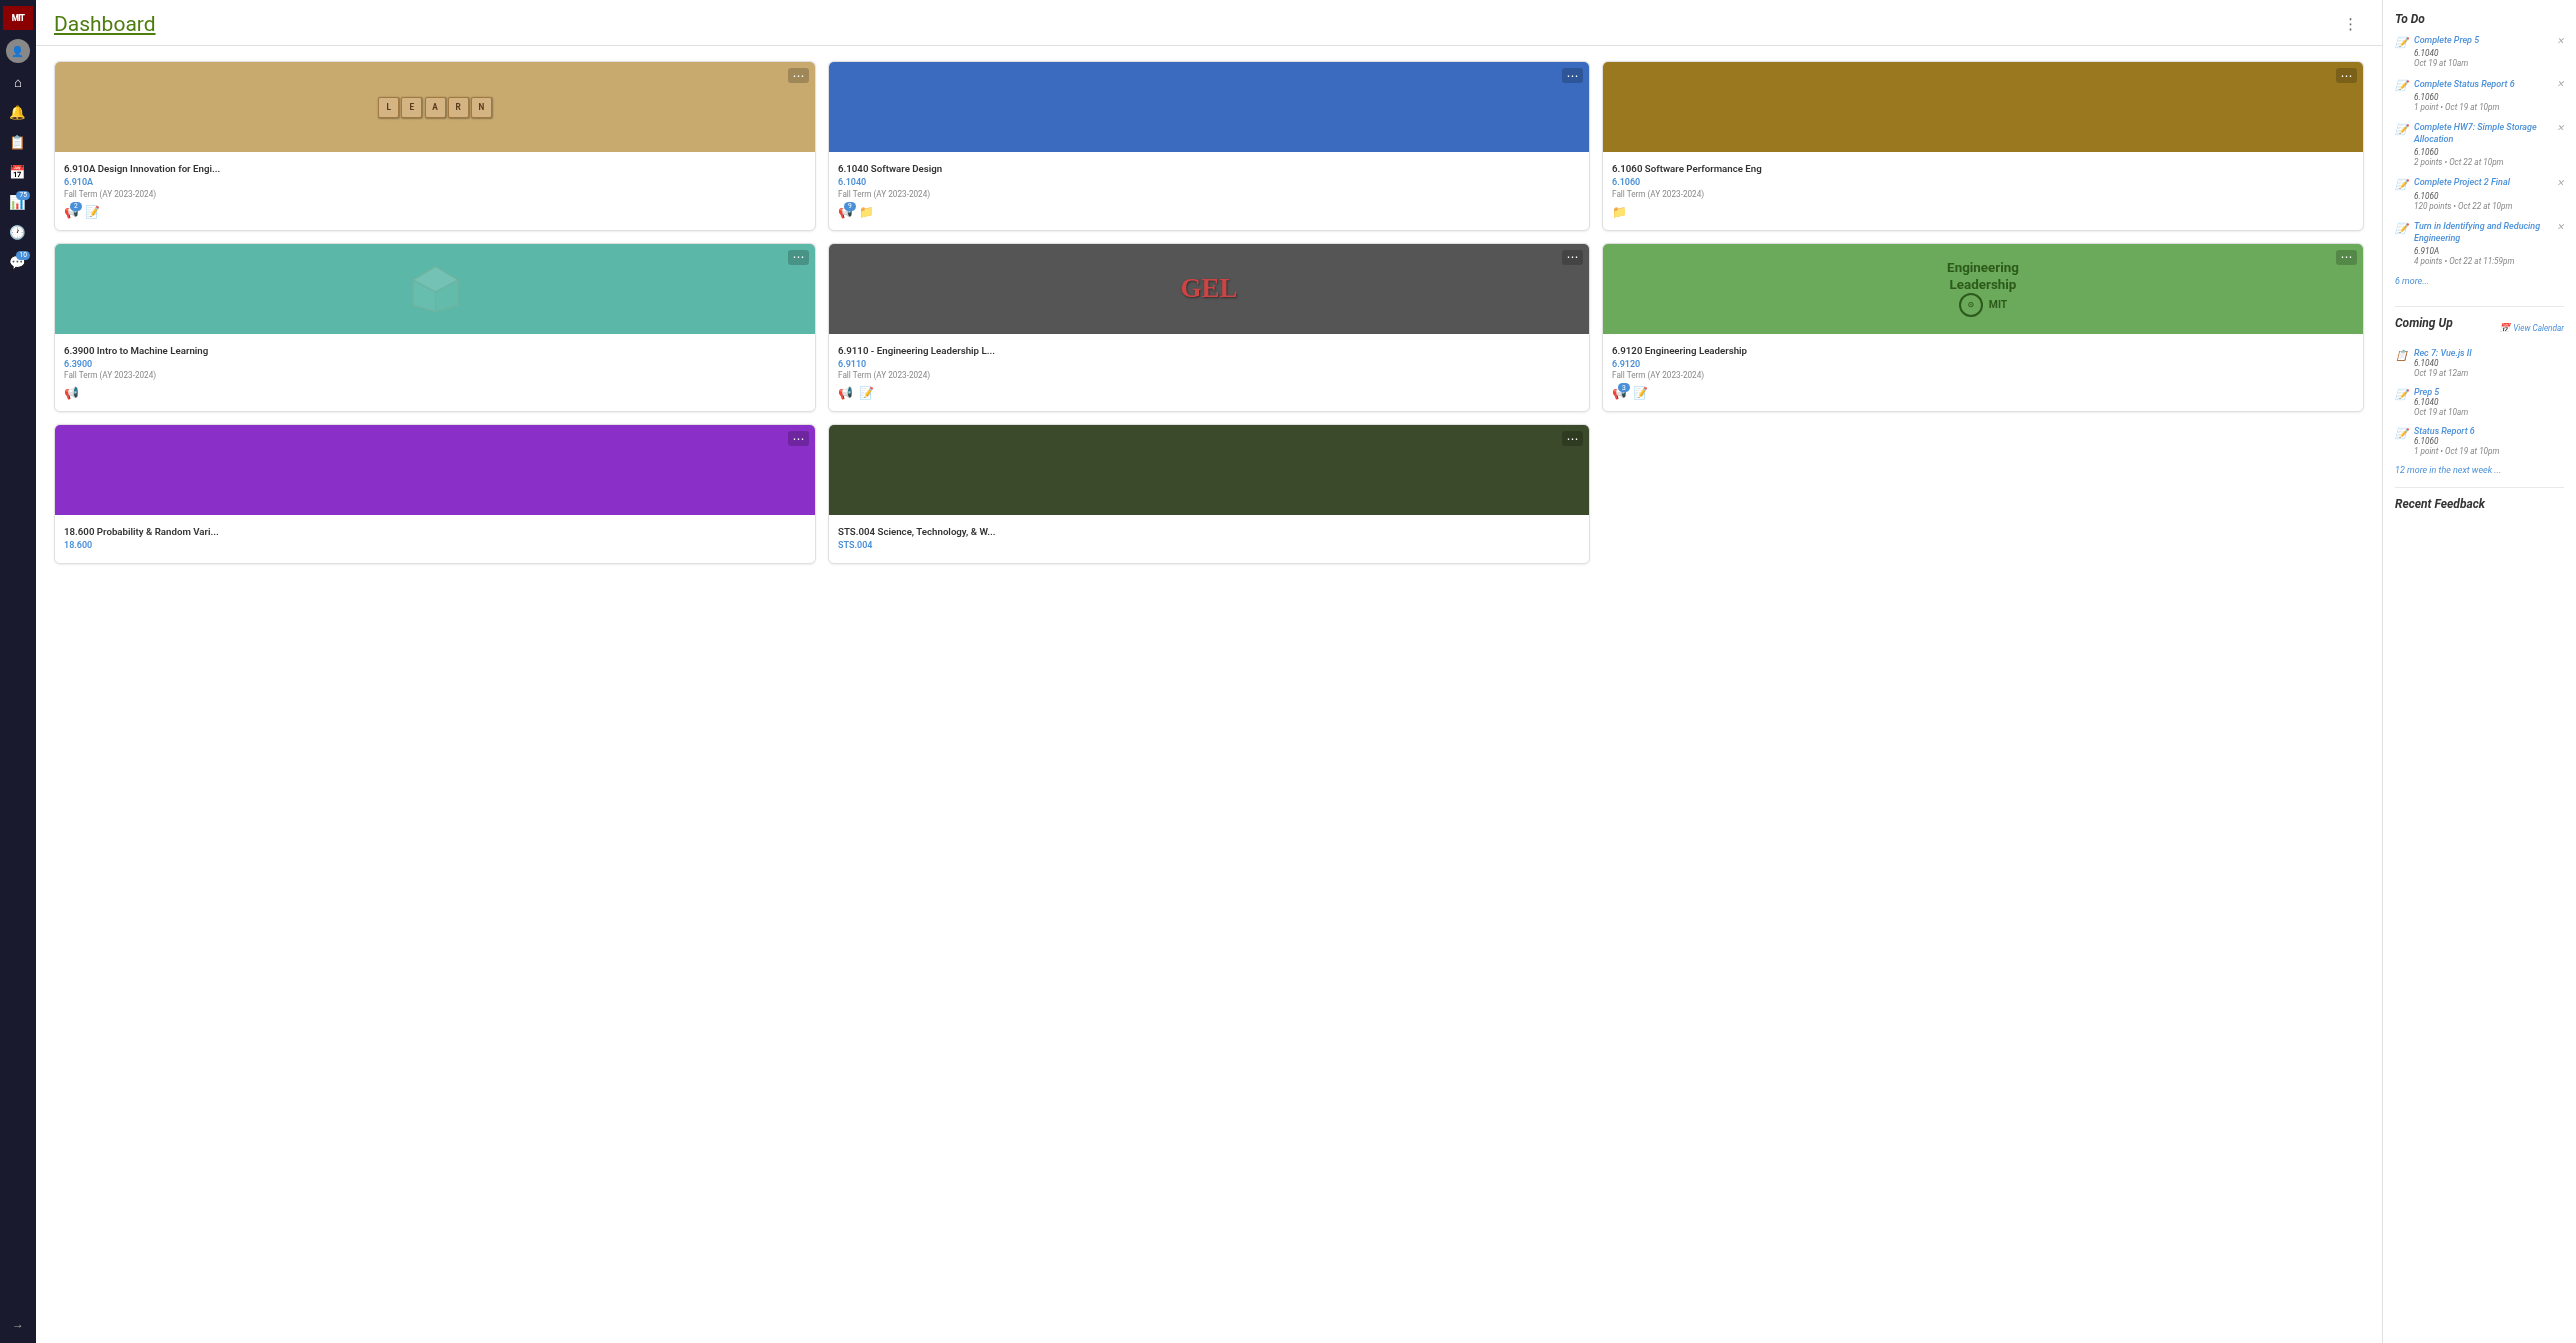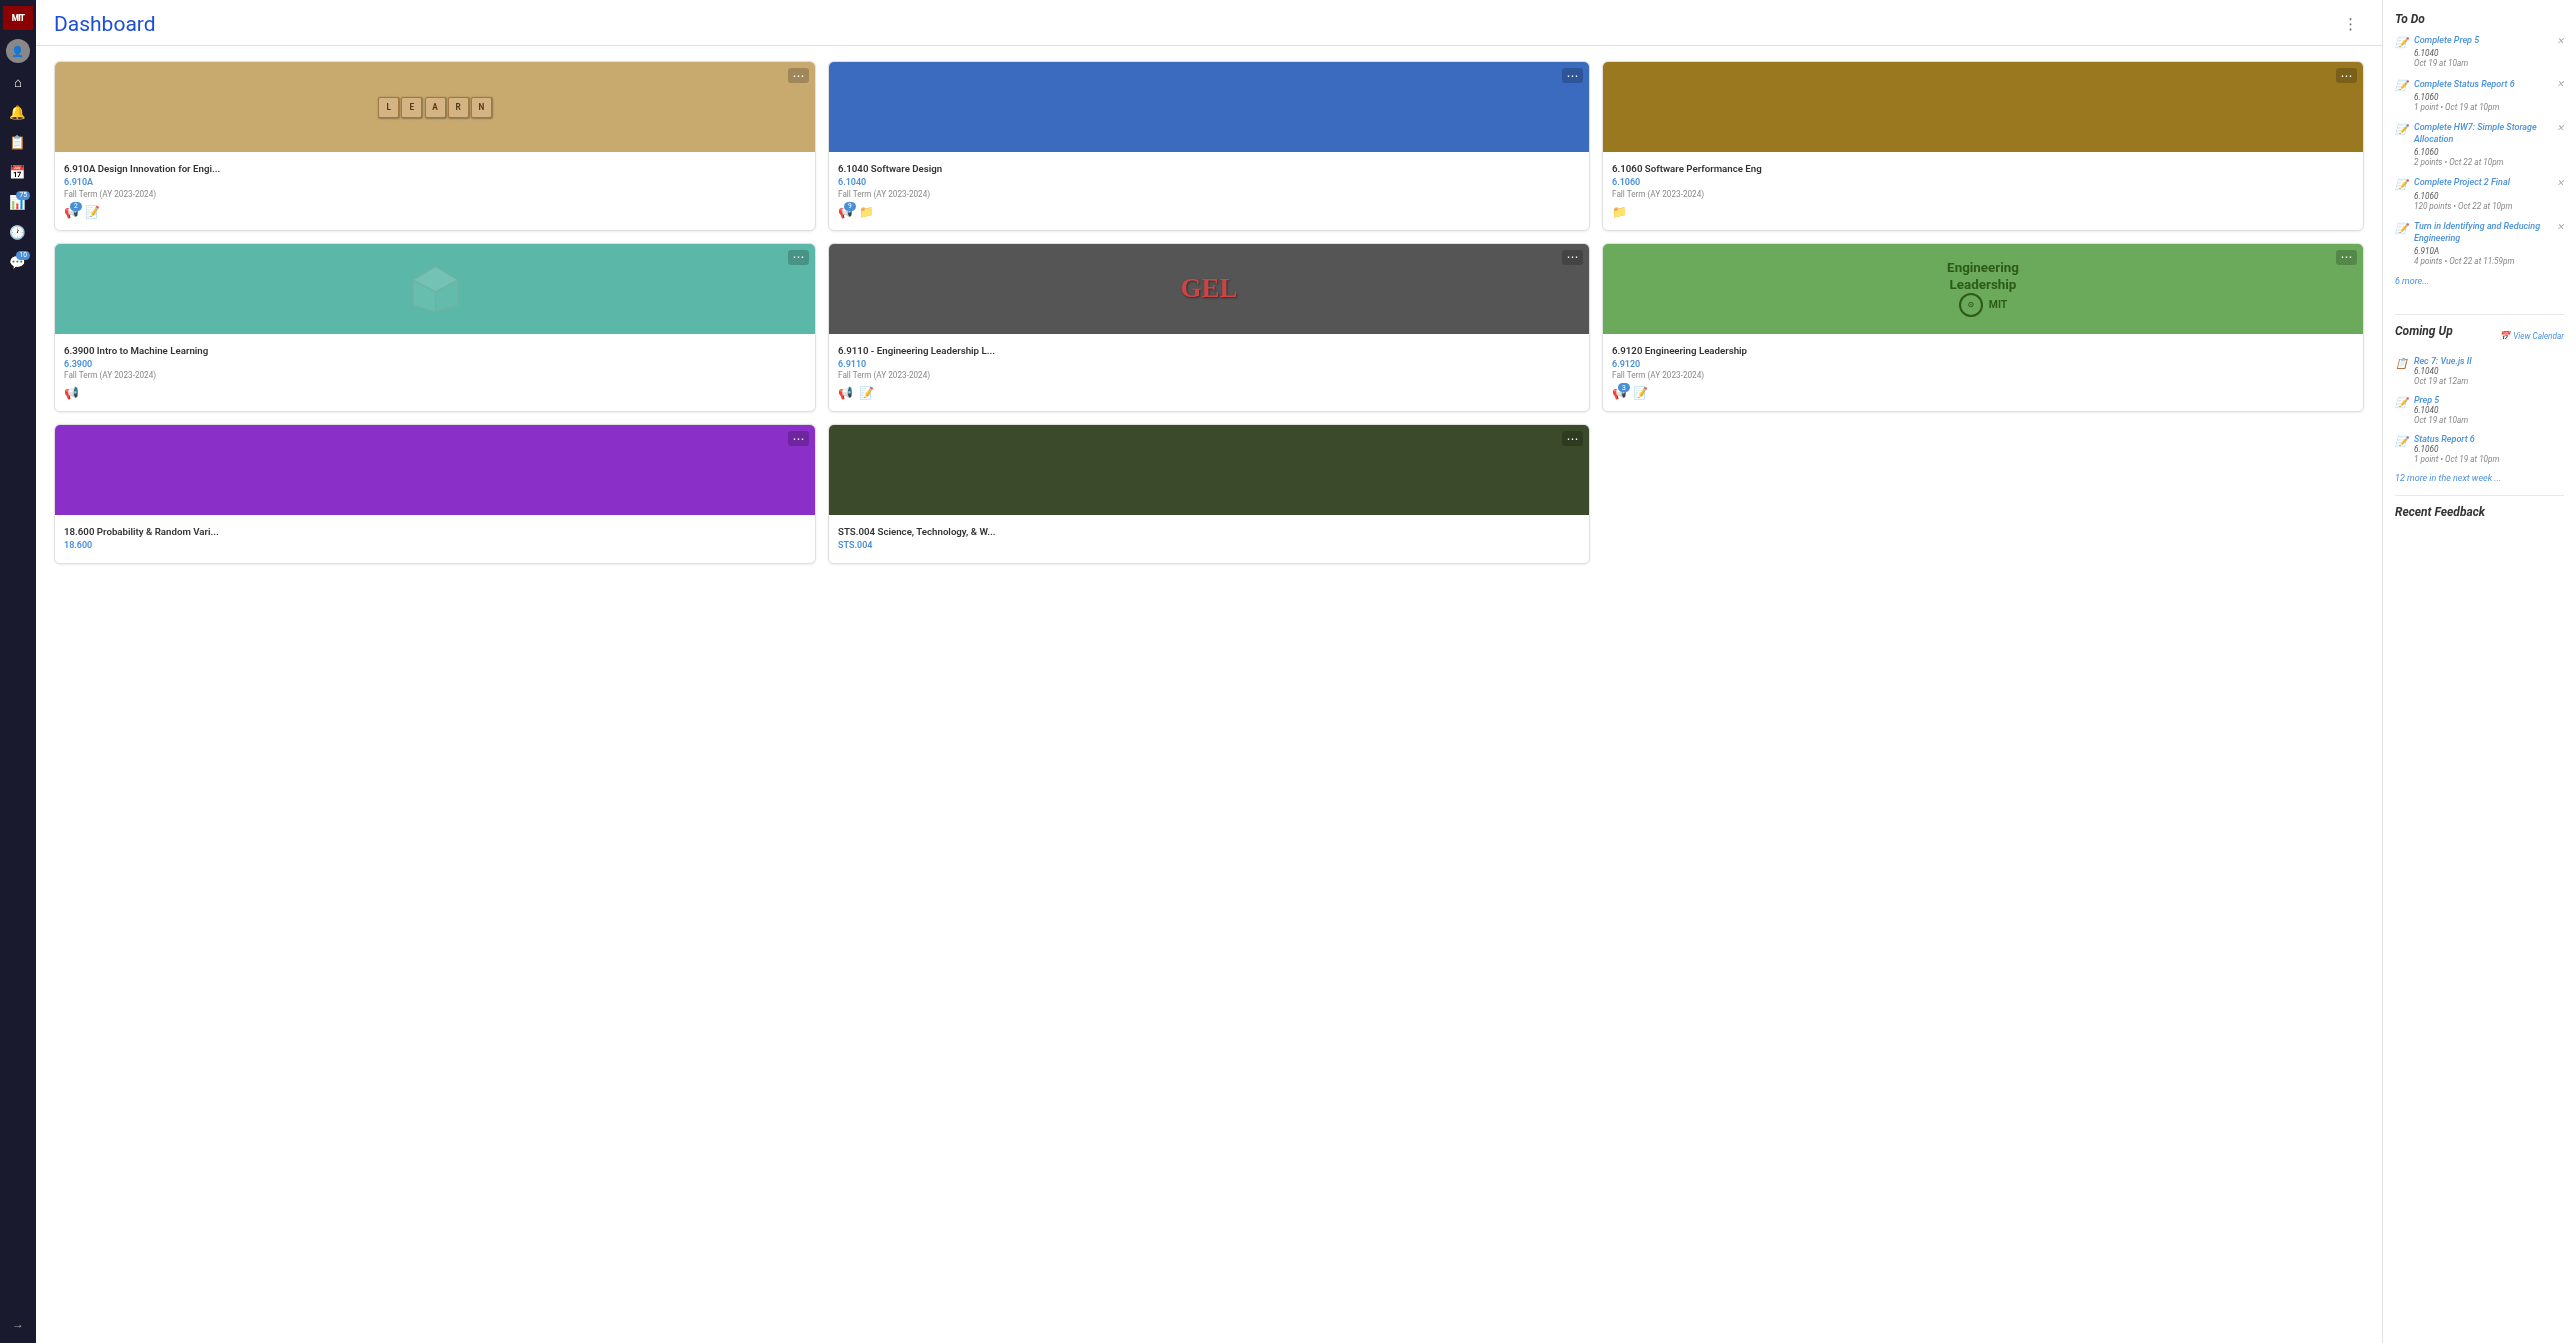--- a/index.html
+++ b/index.html
@@ -91,21 +91,22 @@
     .header {
       padding: 12px 18px 9px;
       border-bottom: 0.7px solid #e0e0e0;
       display: flex;
       align-items: center;
       justify-content: space-between;
     }
     .header-title {
       font-size: 21px;
       font-weight: 400;
-      color: #1d4ed8;
+      color: #4d7c0f;
+      text-decoration: underline;
     }
     .header-dots {
       font-size: 15px;
       color: #666;
       cursor: pointer;
       padding: 3px 6px;
     }
 
     
     .dashboard-scroll {
@@ -317,21 +318,21 @@
     }
     .divider {
       border: none;
       border-top: 0.7px solid #e8e8e8;
       margin: 6px 0 9px;
     }
     .more-link {
       font-size: 9px;
       color: #4a90d9;
       cursor: pointer;
-      margin-bottom: 28px;
+      margin-bottom: 20px;
       display: block;
     }
     .coming-up-header {
       display: flex;
       align-items: center;
       justify-content: space-between;
       margin-bottom: 9px;
     }
     .view-calendar {
       display: flex;

